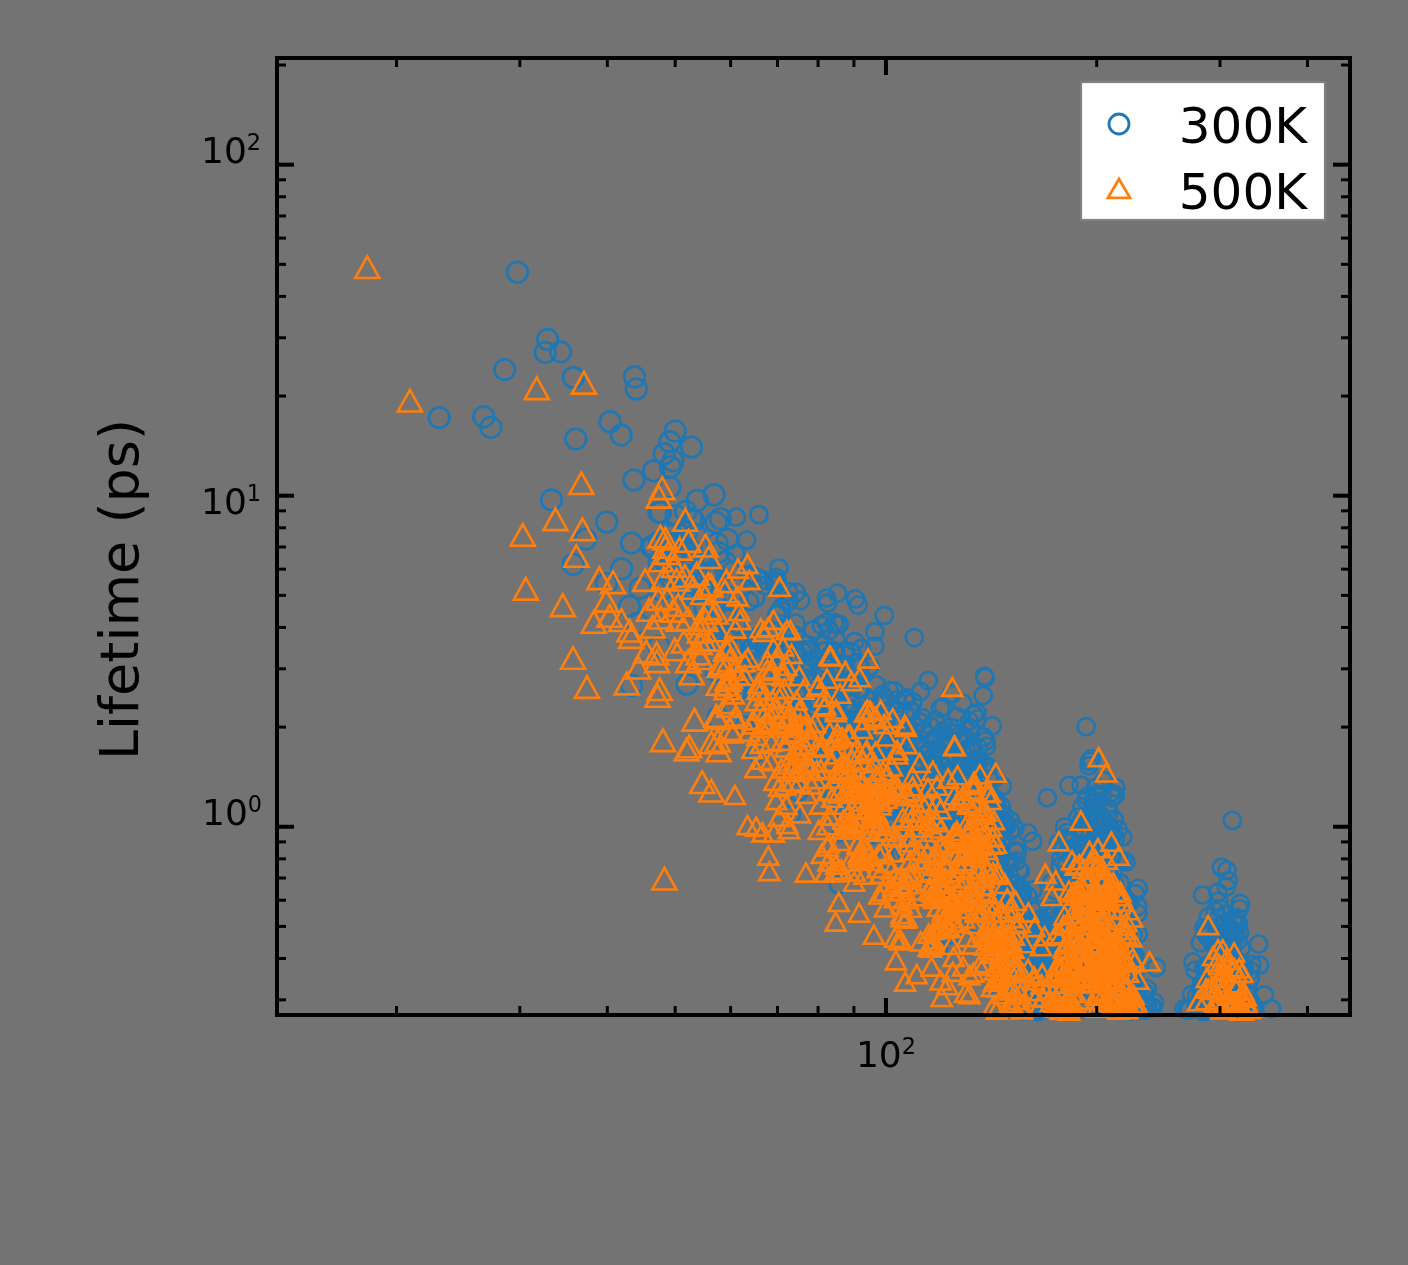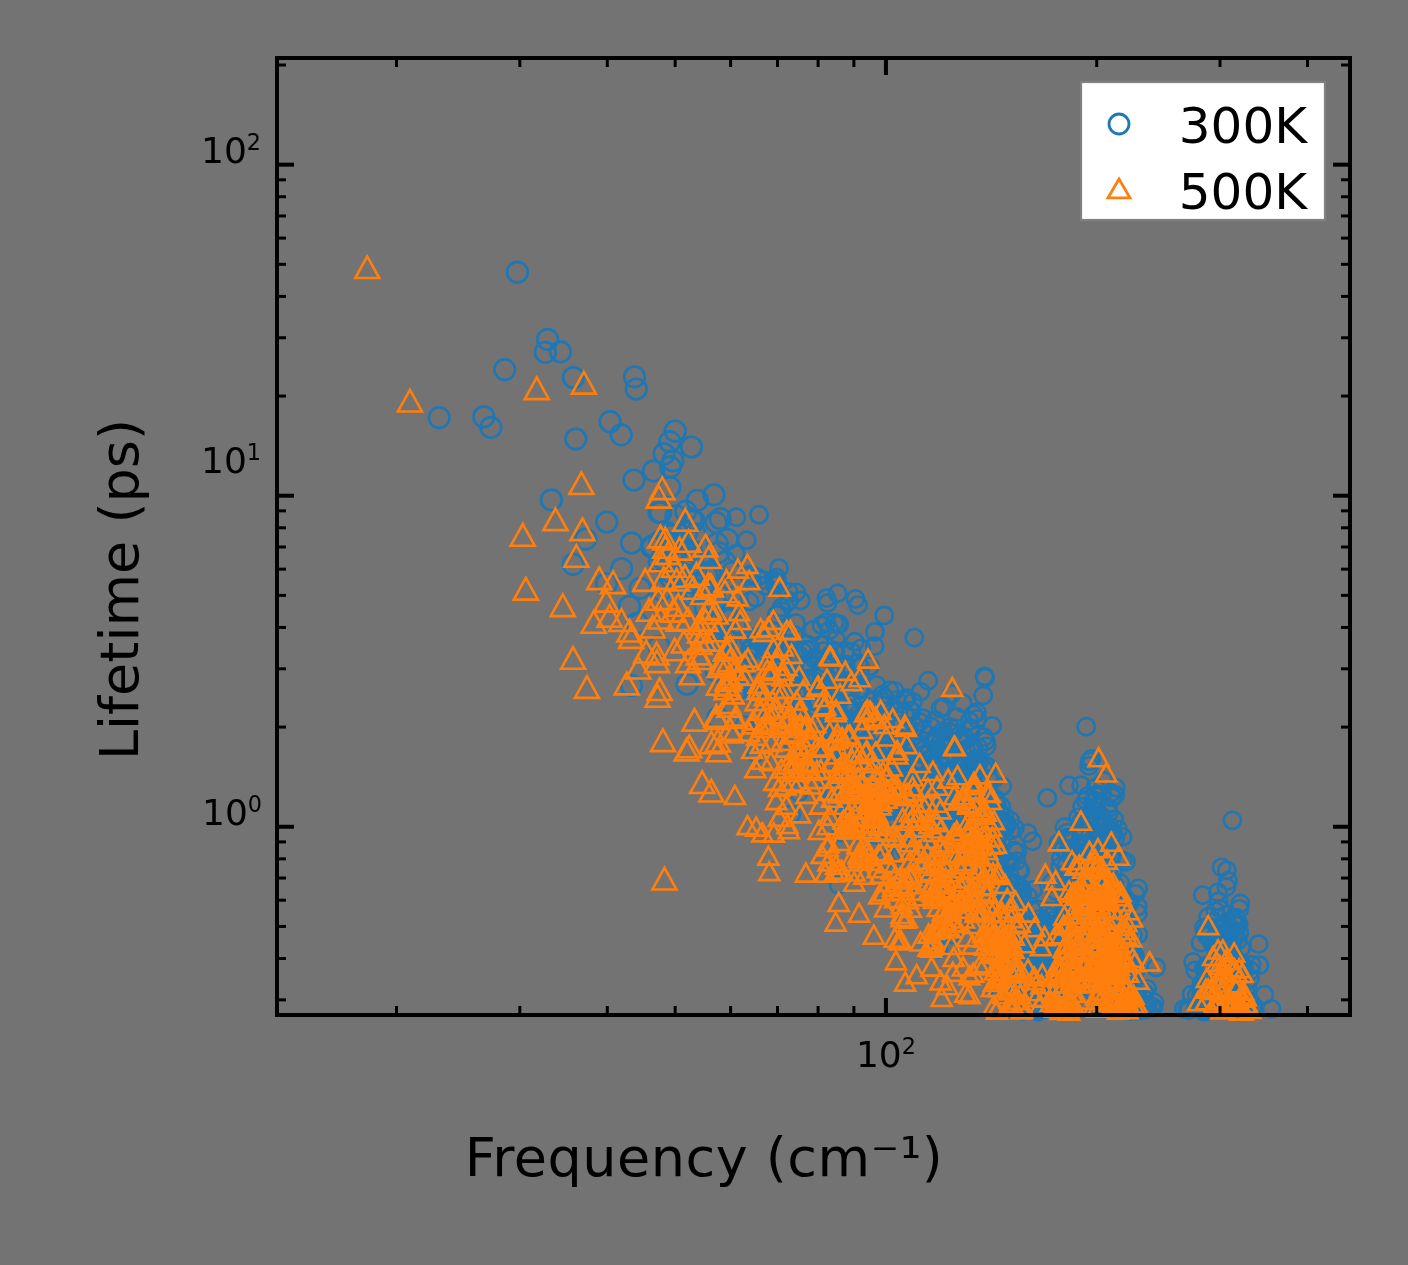--- a/index.html
+++ b/index.html
@@ -2610,27 +2610,24 @@
       </g>
     <g id="legend-layer">
         <rect x="1081" y="82" width="244" height="138" fill="#ffffff" stroke="#808080" stroke-width="2.2"></rect>
         <circle cx="1119" cy="124" r="10" fill="none" stroke="#1f77b4" stroke-width="2.8"></circle>
         <text x="1307" y="143" text-anchor="end" class="legend-text">300K</text>
         <polygon points="1119,179 1108,197.92 1130,197.92" fill="none" stroke="#ff7f0e" stroke-width="2.8"></polygon>
         <text x="1307" y="209" text-anchor="end" class="legend-text">500K</text>
       </g>
   </svg>
 
-  <div class="axis-label" id="xlabel">
-    <span>Frequency (cm⁻¹)</span>
-  </div>
 
   <div class="axis-label" id="ylabel">
     <span>Lifetime (ps)</span>
   </div>
 
   <div id="tick-labels">
       <div class="tick-label" style="right: 1146px; top: 790.756px; text-align: right;">10<span class="sup">0</span></div>
-      <div class="tick-label" style="right: 1147px; top: 439px; text-align: right;">10<span class="sup">1</span></div>
+      <div class="tick-label" style="right: 1147px; top: 480px; text-align: right;">10<span class="sup">1</span></div>
       <div class="tick-label" style="right: 1147px; top: 128.669px; text-align: right;">10<span class="sup">2</span></div>
       <div class="tick-label" style="left: 823.938px; top: 1033px; width: 124px; text-align: center;">10<span class="sup">2</span></div>
     </div>
 </div>
 
 </body></html>

